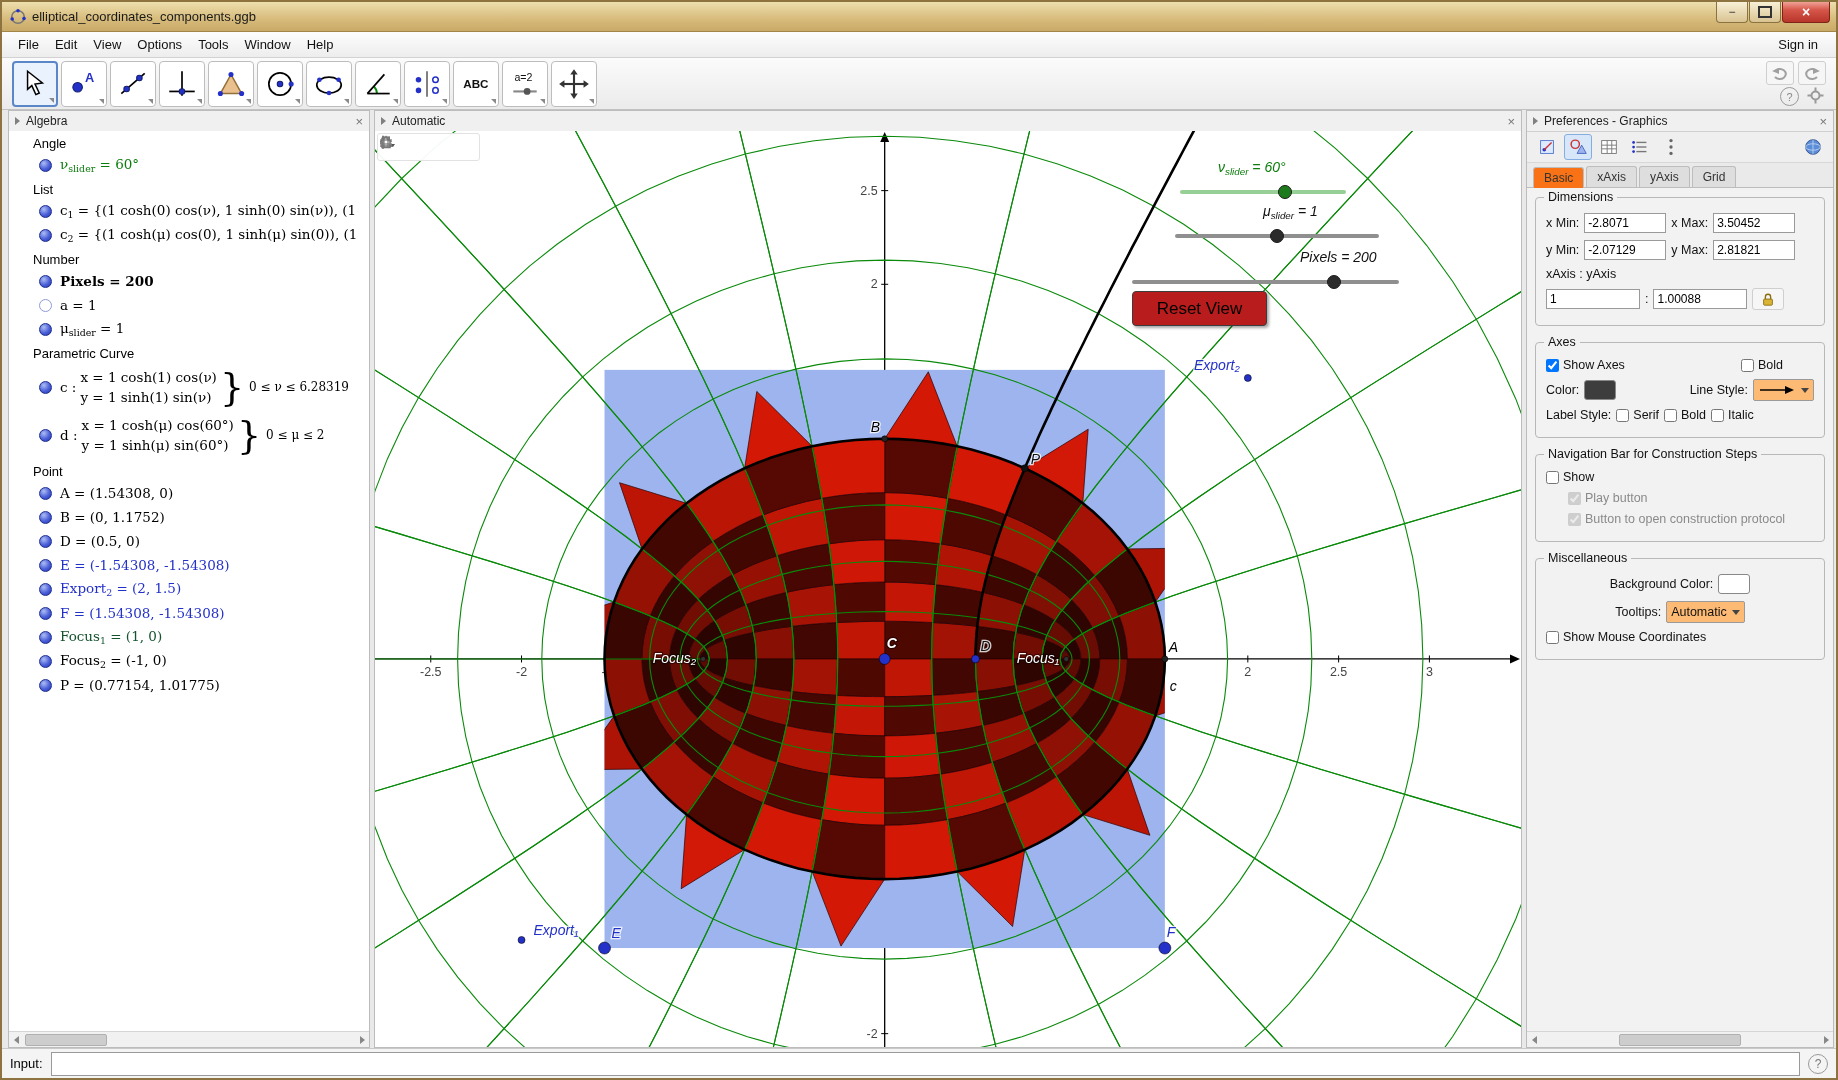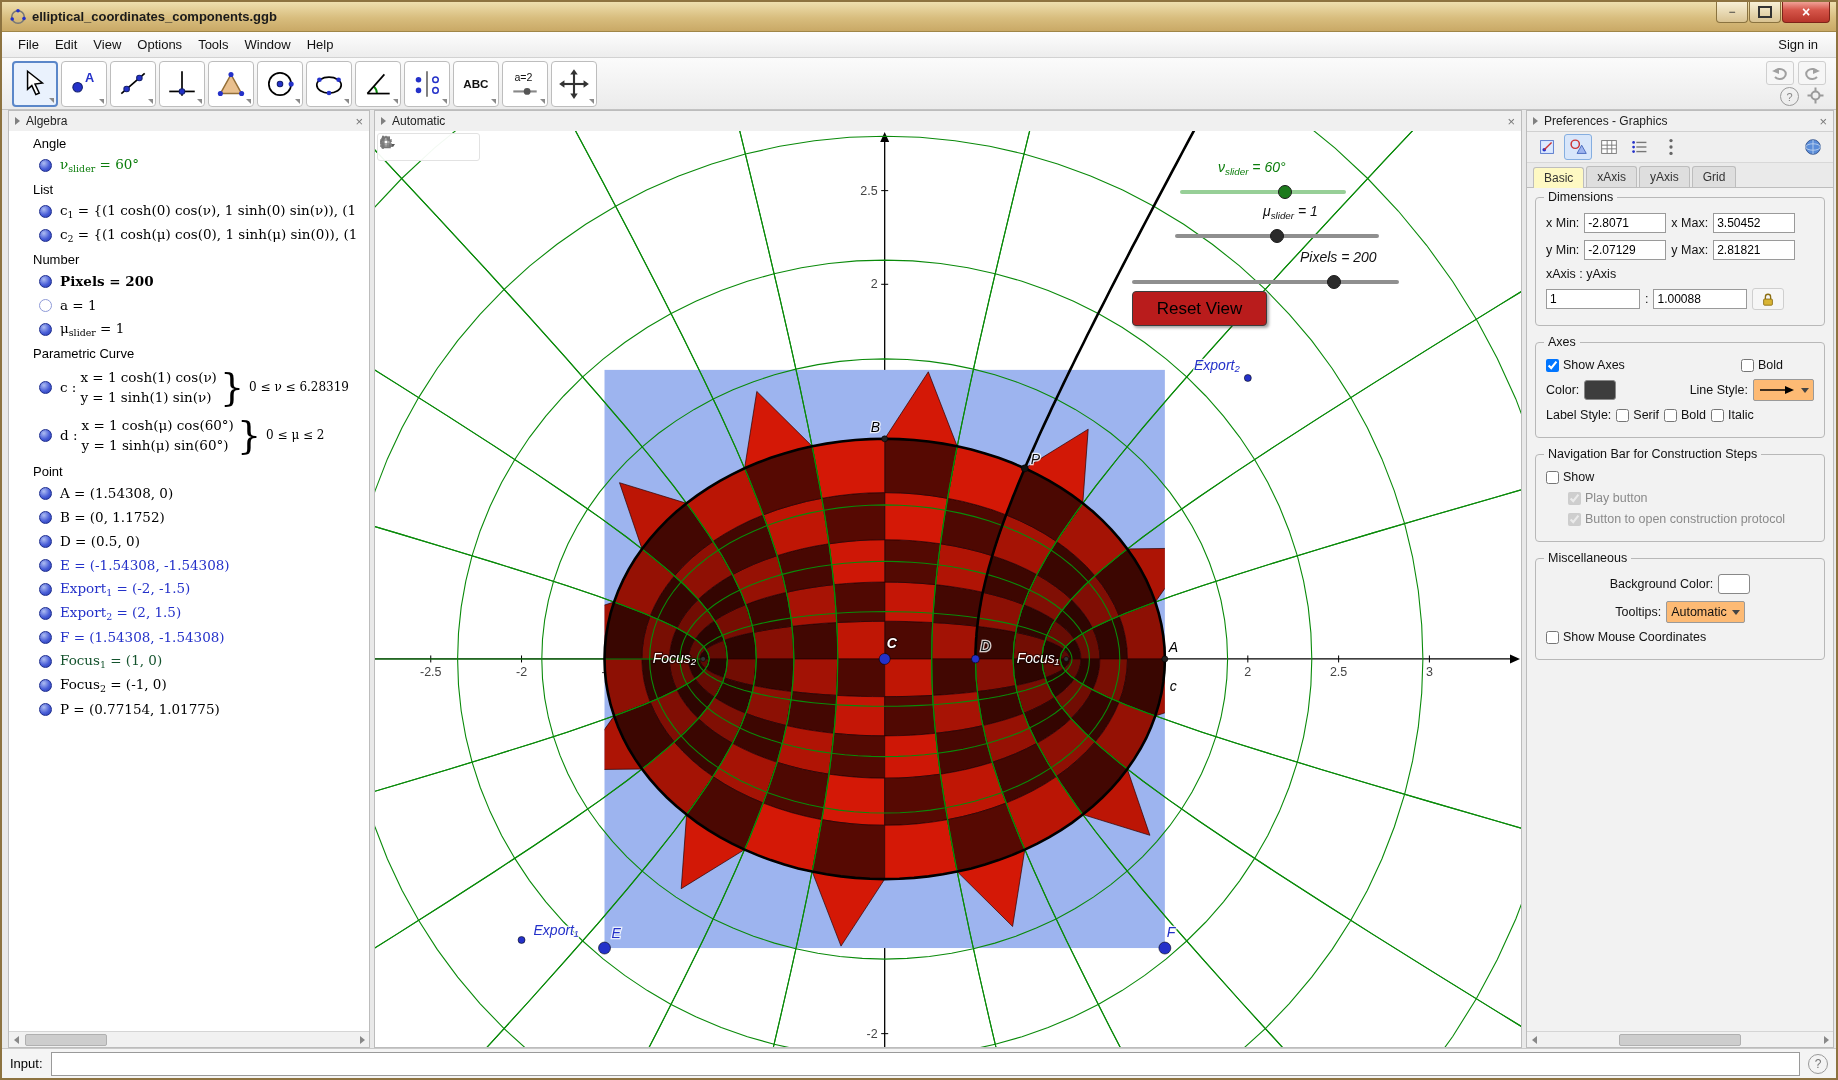--- a/index.html
+++ b/index.html
@@ -2,21 +2,21 @@
 <html><head>
 <meta charset="utf-8">
 <style>
   html,body{margin:0;padding:0;background:#3a3a3a;}
   #app{position:relative;width:1838px;height:1080px;box-sizing:border-box;border:2px solid #8d7340;
        background:#e9e9e9;font-family:"Liberation Sans",sans-serif;overflow:hidden;}
   
   .titlebar{position:absolute;left:0;top:0;width:100%;height:30px;box-sizing:border-box;
     background:linear-gradient(#eedfae,#d8bd7e 55%,#c9a966);border-bottom:1px solid #a08648;
     display:flex;align-items:center;padding:0 8px;}
-  .title-text{font-size:13px;color:#1a1a1a;margin-left:6px;font-weight:bold;}
+  .title-text{font-size:13px;color:#1a1a1a;margin-left:6px;}
   .winbtns{position:absolute;right:6px;top:0;display:flex;}
   .wbtn{width:30px;height:20px;display:flex;align-items:center;justify-content:center;margin-left:1px;
     border:1px solid #8a7340;border-top:none;border-radius:0 0 4px 4px;
     background:linear-gradient(#f8f0d6,#d9c392);color:#333;font-size:12px;}
   .wbtn.close{width:46px;background:linear-gradient(#f0a196,#d6564a 40%,#b8352a);
     color:#fff;border-color:#7e2318;font-size:14px;font-weight:bold;}
   .maxglyph{display:inline-block;width:10px;height:8px;border:2px solid #333;}
   
   .menubar{position:absolute;left:0;top:30px;width:100%;height:26px;box-sizing:border-box;
     background:linear-gradient(#fdfdfd,#ededed);border-bottom:1px solid #d2d2d2;
@@ -79,21 +79,21 @@
   .slabel{position:absolute;font-size:14px;font-style:italic;white-space:nowrap;}
   svg text{font-family:"Liberation Sans",sans-serif;}
   
   .picons{height:30px;display:flex;align-items:center;gap:3px;padding:0 6px;border-bottom:1px solid #d8d8d8;background:#efefef;}
   .picon{width:26px;height:24px;border:1px solid transparent;border-radius:3px;display:flex;align-items:center;justify-content:center;}
   .picon.active{background:#d8e6fa;border-color:#85aee0;}
   .picon.right{margin-left:auto;}
   .ptabs{height:24px;display:flex;align-items:flex-end;padding:0 6px;border-bottom:1px solid #bdbdbd;background:#eaeaea;}
   .ptab{font-size:12px;padding:3px 10px;border:1px solid #bdbdbd;border-bottom:none;border-radius:3px 3px 0 0;
     background:#dedede;margin-right:2px;color:#333;}
-  .ptab.active{background:#fef9c3;position:relative;top:1px;}
+  .ptab.active{background:#f97316;position:relative;top:1px;}
   .pbody{position:absolute;top:74px;left:0;right:0;bottom:16px;overflow:hidden;font-size:12.5px;color:#111;}
   .group{border:1px solid #b8b8b8;border-radius:4px;margin:12px 8px 16px;padding:8px 8px 8px;position:relative;background:#f2f2f2;}
   .gtitle{position:absolute;top:-8px;left:8px;background:#f2f2f2;padding:0 4px;font-size:12.5px;}
   .grow{display:flex;align-items:center;gap:5px;margin:7px 2px;}
   .pin{width:74px;height:18px;border:1px solid #9a9a9a;font-size:12px;padding:0 3px;background:#fff;font-family:inherit;box-sizing:content-box;}
   .pin.wide{width:86px;}
   .cb{display:flex;align-items:center;gap:4px;}
   .cb input{margin:0;width:13px;height:13px;}
   .swatch{width:30px;height:18px;border:1px solid #888;border-radius:3px;}
   .swatch.dark{background:#3d3d3d;}
@@ -340,24 +340,20 @@
           <span class="marble"></span>
           <span class="alg-text" style="color: rgb(0, 0, 0);">B = (0, 1.1752)</span>
         </div>
         <div class="alg-row">
           <span class="marble"></span>
           <span class="alg-text" style="color: rgb(0, 0, 0);">D = (0.5, 0)</span>
         </div>
         <div class="alg-row">
           <span class="marble"></span>
           <span class="alg-text" style="color: rgb(36, 49, 201);">E = (-1.54308, -1.54308)</span>
-        </div>
-        <div class="alg-row">
-          <span class="marble"></span>
-          <span class="alg-text" style="color: rgb(36, 49, 201);">Export<span class="sb">1</span> = (-2, -1.5)</span>
         </div>
         <div class="alg-row">
           <span class="marble"></span>
           <span class="alg-text" style="color: rgb(36, 49, 201);">Export<span class="sb">2</span> = (2, 1.5)</span>
         </div>
         <div class="alg-row">
           <span class="marble"></span>
           <span class="alg-text" style="color: rgb(36, 49, 201);">F = (1.54308, -1.54308)</span>
         </div>
         <div class="alg-row">

